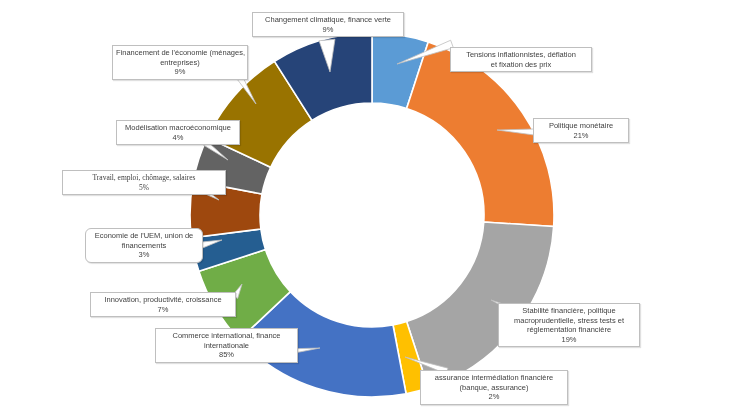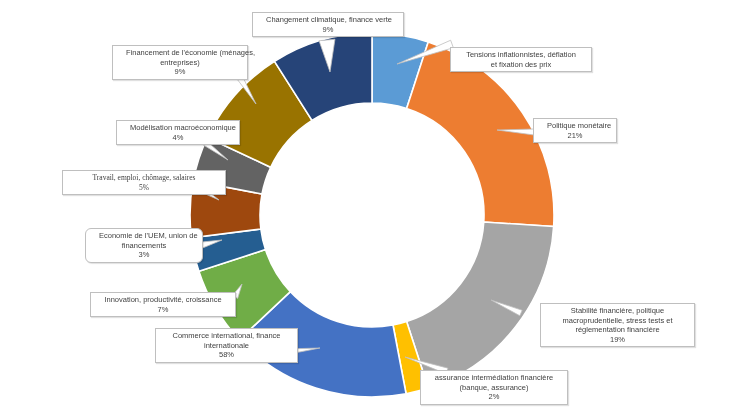--- a/index.html
+++ b/index.html
@@ -3,21 +3,21 @@
 <meta charset="utf-8">
 <style>
   html,body{margin:0;padding:0;background:#fff;}
   body{font-family:"Liberation Sans",sans-serif;}
   .stage{position:relative;width:730px;height:410px;overflow:hidden;background:#fff;}
   #chart-svg{position:absolute;left:0;top:0;z-index:1;}
   #callouts{position:absolute;left:0;top:0;width:730px;height:410px;z-index:2;pointer-events:none;}
   .callout{
     position:absolute;box-sizing:border-box;background:#fff;
     border:1px solid #BFBFBF;box-shadow:1px 1px 1px rgba(0,0,0,.12);
-    padding:2px 13px;text-align:center;font-size:7.5px;line-height:9.5px;color:#3F3F3F;
+    padding:2px 3px;text-align:center;font-size:7.5px;line-height:9.5px;color:#3F3F3F;
   }
   .callout div{white-space:nowrap;}
 </style>
 </head>
 <body>
 
 <div class="stage">
   <svg id="chart-svg" width="730" height="410" viewBox="0 0 730 410">
       <path d="M 372 33 A 182 182 0 0 1 428.24109297624045 41.907714034282066 L 406.60990336999413 108.4816701749428 A 112 112 0 0 0 372 103 Z" fill="#5B9BD5" stroke="#FFFFFF" stroke-width="1.6"></path>
       <path d="M 428.24109297624045 41.907714034282066 A 182 182 0 0 1 553.6408645739455 226.42787455433503 L 483.77899358396644 222.0325381872831 A 112 112 0 0 0 406.60990336999413 108.4816701749428 Z" fill="#ED7D31" stroke="#FFFFFF" stroke-width="1.6"></path>
@@ -40,39 +40,39 @@
       <polygon points="219,200 197.45651273371743,190.57247877713763 200.54348726628257,185.42752122286237" fill="#FFFFFF" stroke="#BFBFBF" stroke-width="0.8"></polygon>
       <polygon points="228,160 199.2143173481228,142.41067158003423 202.7856826518772,137.58932841996577" fill="#FFFFFF" stroke="#BFBFBF" stroke-width="0.8"></polygon>
       <polygon points="256,104 237.44502504988637,79.57229227699301 242.55497495011363,76.42770772300699" fill="#FFFFFF" stroke="#BFBFBF" stroke-width="0.8"></polygon>
       <polygon points="330,72 319.0349261915257,40.74672566954447 334.9650738084743,39.25327433045553" fill="#FFFFFF" stroke="#BFBFBF" stroke-width="0.8"></polygon>
     </svg>
   <div id="callouts">
       <div class="callout" style="left: 450px; top: 15px; width: 142px; margin-top: 32px;">
         <div>Tensions inflationnistes, déflation</div>
         <div>et fixation des prix</div>
       </div>
-      <div class="callout" style="left: 533px; top: 118px; width: 84px;">
+      <div class="callout" style="left: 533px; top: 118px; width: 96px;">
         <div>Politique monétaire</div>
         <div>21%</div>
       </div>
-      <div class="callout" style="left: 540px; top: 303px; width: 155px;">
+      <div class="callout" style="left: 498px; top: 303px; width: 142px;">
         <div>Stabilité financière, politique</div>
         <div>macroprudentielle, stress tests et</div>
         <div>réglementation financière</div>
         <div>19%</div>
       </div>
       <div class="callout" style="left: 420px; top: 370px; width: 148px;">
         <div>assurance intermédiation financière</div>
         <div>(banque, assurance)</div>
         <div>2%</div>
       </div>
       <div class="callout" style="left: 155px; top: 328px; width: 143px;">
         <div>Commerce international, finance</div>
         <div>internationale</div>
-        <div>58%</div>
+        <div>85%</div>
       </div>
       <div class="callout" style="left: 90px; top: 292px; width: 146px;">
         <div>Innovation, productivité, croissance</div>
         <div>7%</div>
       </div>
       <div class="callout" style="left: 85px; top: 228px; width: 118px; border-radius: 6px;">
         <div>Economie de l'UEM, union de</div>
         <div>financements</div>
         <div>3%</div>
       </div>

